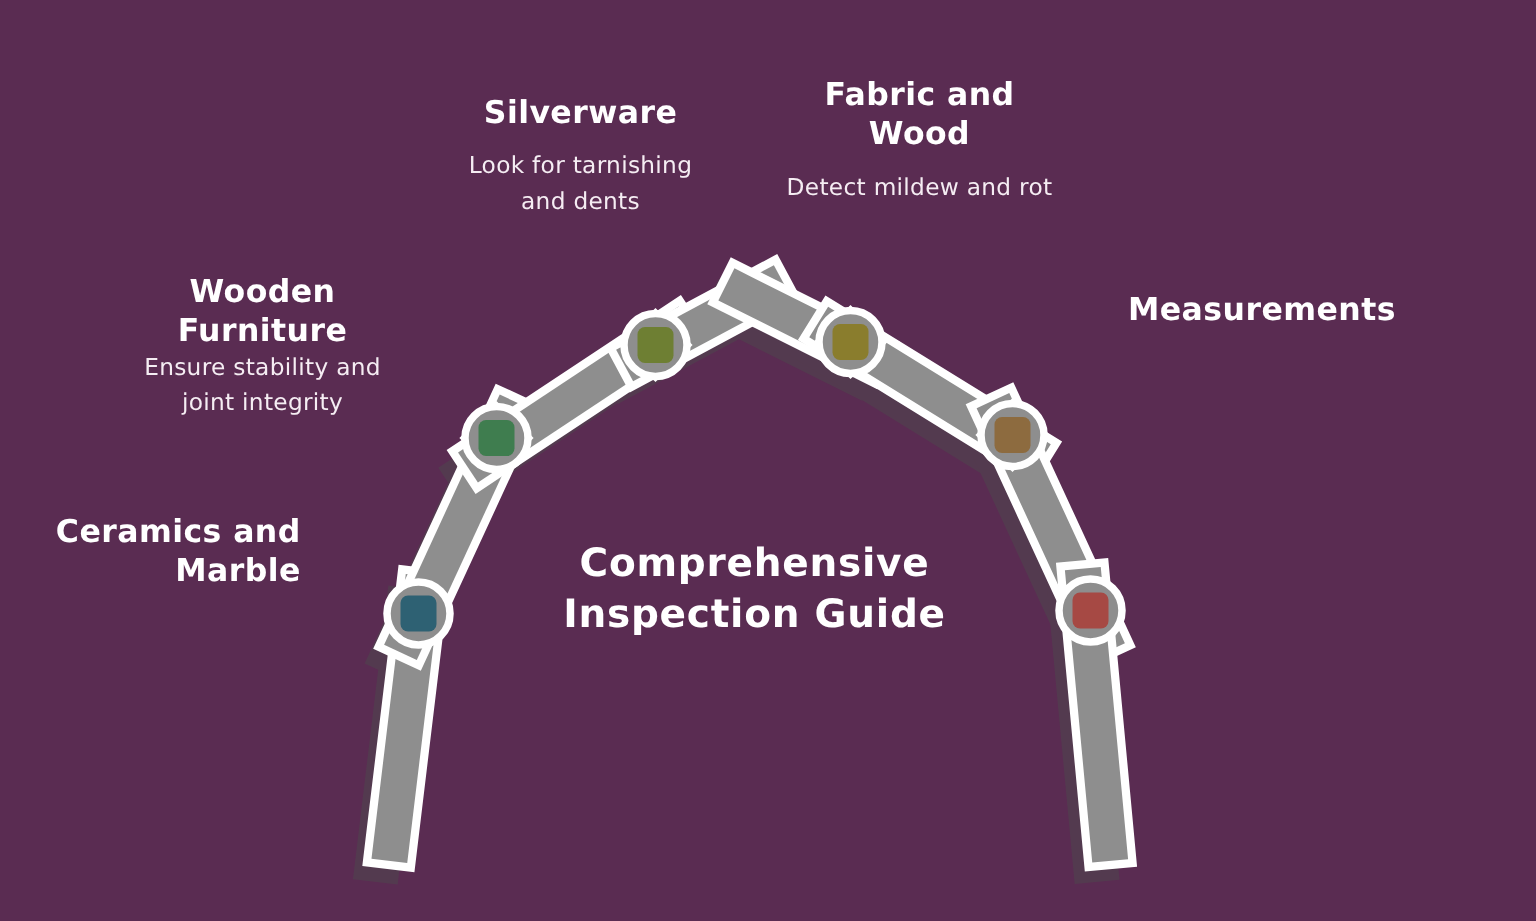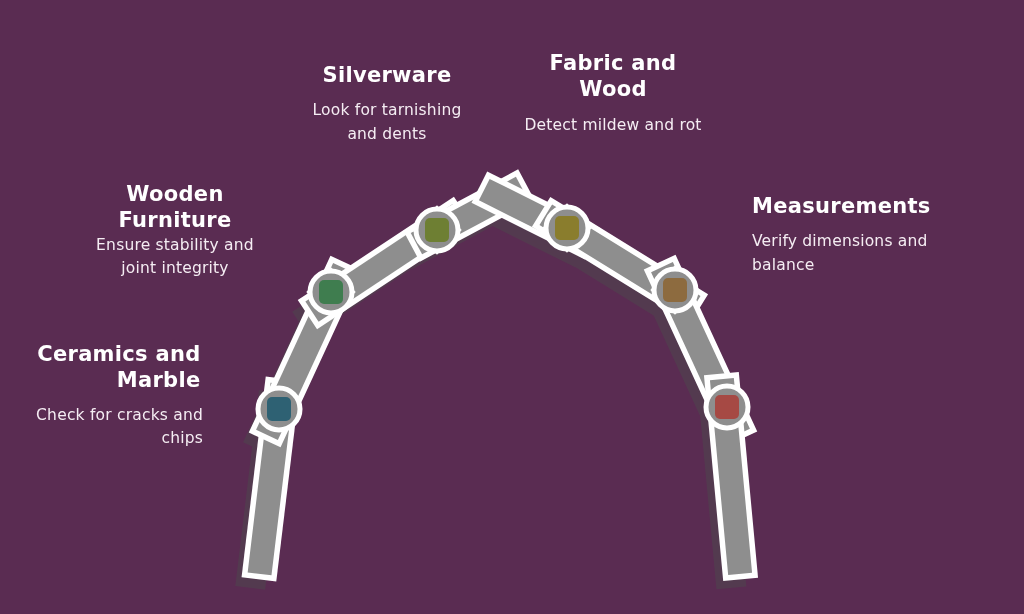--- a/index.html
+++ b/index.html
@@ -172,23 +172,22 @@
     <div class="desc">Look for tarnishing and dents</div>
   </div>
 
   <div class="item" id="item-wooden-furniture">
     <div class="heading">Wooden Furniture</div>
     <div class="desc">Ensure stability and joint integrity</div>
   </div>
 
   <div class="item" id="item-measurements">
     <div class="heading">Measurements</div>
-    <div class="desc">Verify dimensions and balance</div>
   </div>
 
   <div class="item" id="item-ceramics">
     <div class="heading">Ceramics and Marble</div>
-    <div class="desc">Check for cracks and chips</div>
   </div>
 
 
+  <div id="center-title">Comprehensive Inspection Guide</div>
 
 </div>
 
 </body></html>

